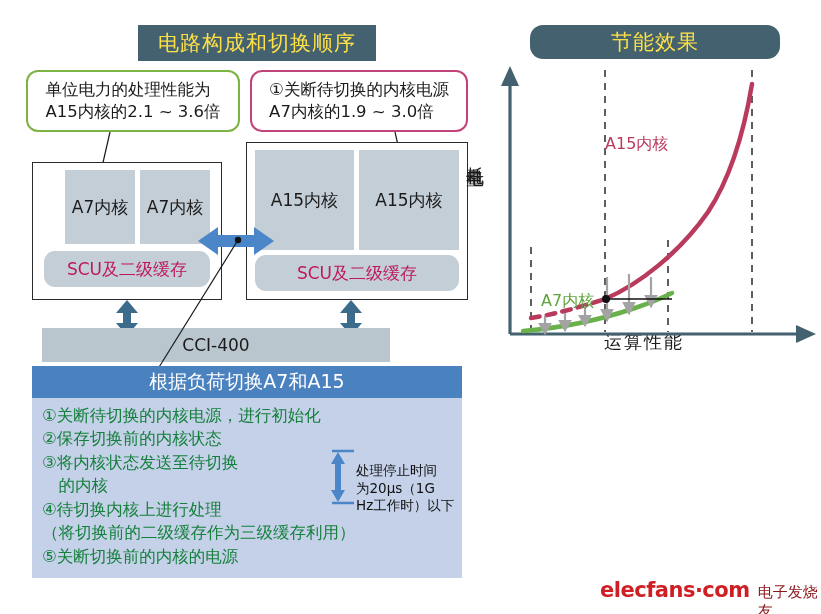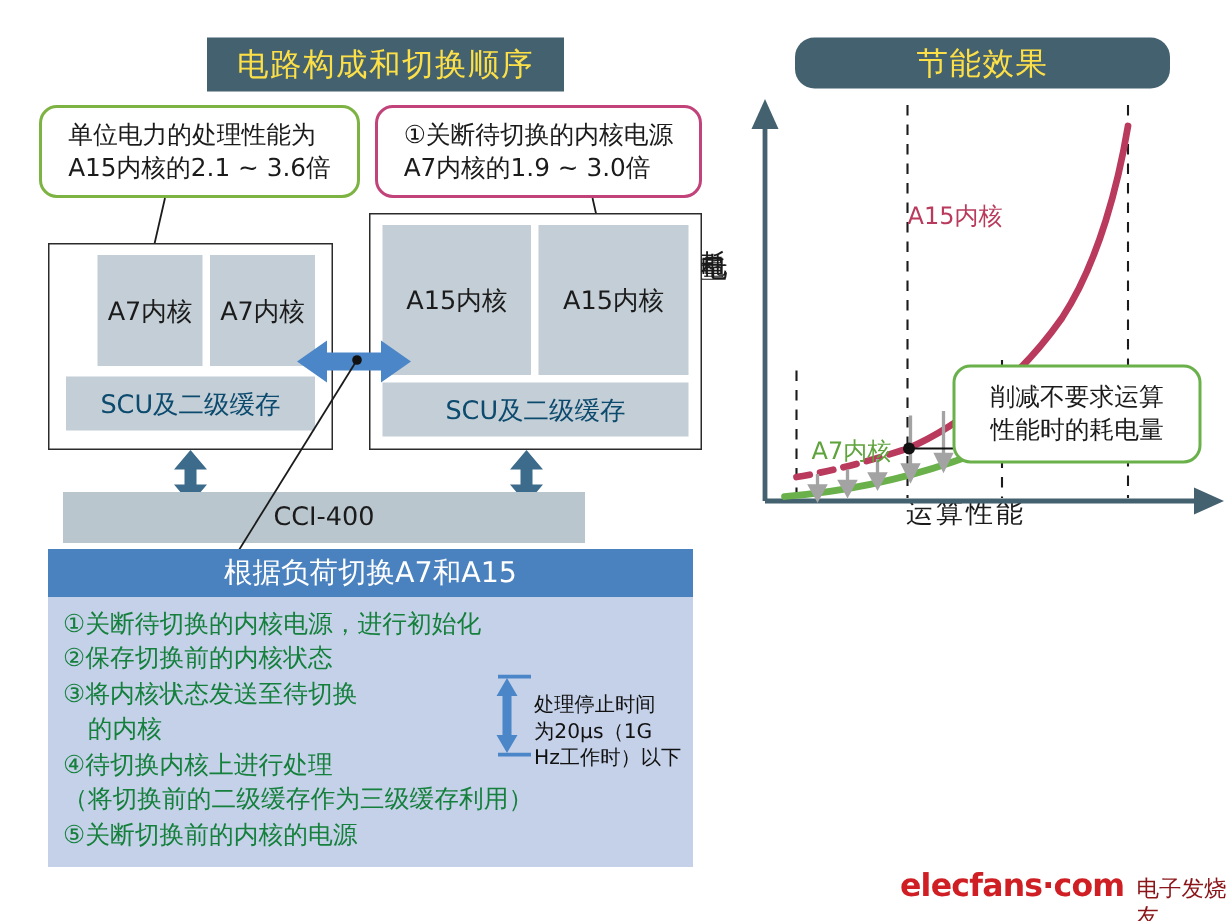--- a/index.html
+++ b/index.html
@@ -44,21 +44,21 @@
   .core-cell {
     position:absolute;
     background:#c3ced6;
     display:flex; align-items:center; justify-content:center;
     font-size:17px; color:#1b1b1b;
   }
   .scu-cell {
     position:absolute;
     background:#c3ced6;
     display:flex; align-items:center; justify-content:center;
-    font-size:17px; color:#0c4a6e;
+    font-size:17px; color:#be185d;border-radius:11px;
   }
   .cci-bar {
     position:absolute;
     background:#b9c6ce;
     display:flex; align-items:center; justify-content:center;
     font-size:17px; color:#1b1b1b;
   }
   .blue-header {
     position:absolute;
     background:#4a81bf;
@@ -229,23 +229,19 @@
 
     <g>
       <line x1="116" y1="237" x2="182" y2="237" stroke="#111111" stroke-width="1.4"></line>
       <circle cx="116" cy="237" r="4" fill="#111111"></circle>
     </g>
   </svg>
 
   <div class="series-label a15" style="left:605px; top:134px;">A15内核</div>
   <div class="series-label a7" style="left:541px; top:291px;">A7内核</div>
 
-  <div class="callout green2" style="left:635px; top:243px; width:166px; height:66px;">
-    <span style="white-space:pre; font-size:16.5px;">削减不要求运算
-性能时的耗电量</span>
-  </div>
 
   <div class="logo" style="left:600px; top:578px;">
     <span class="logo-main">elecfans·com</span>
     <span class="logo-cn">电子发烧友</span>
   </div>
 
 </div>
 
 </body></html>

